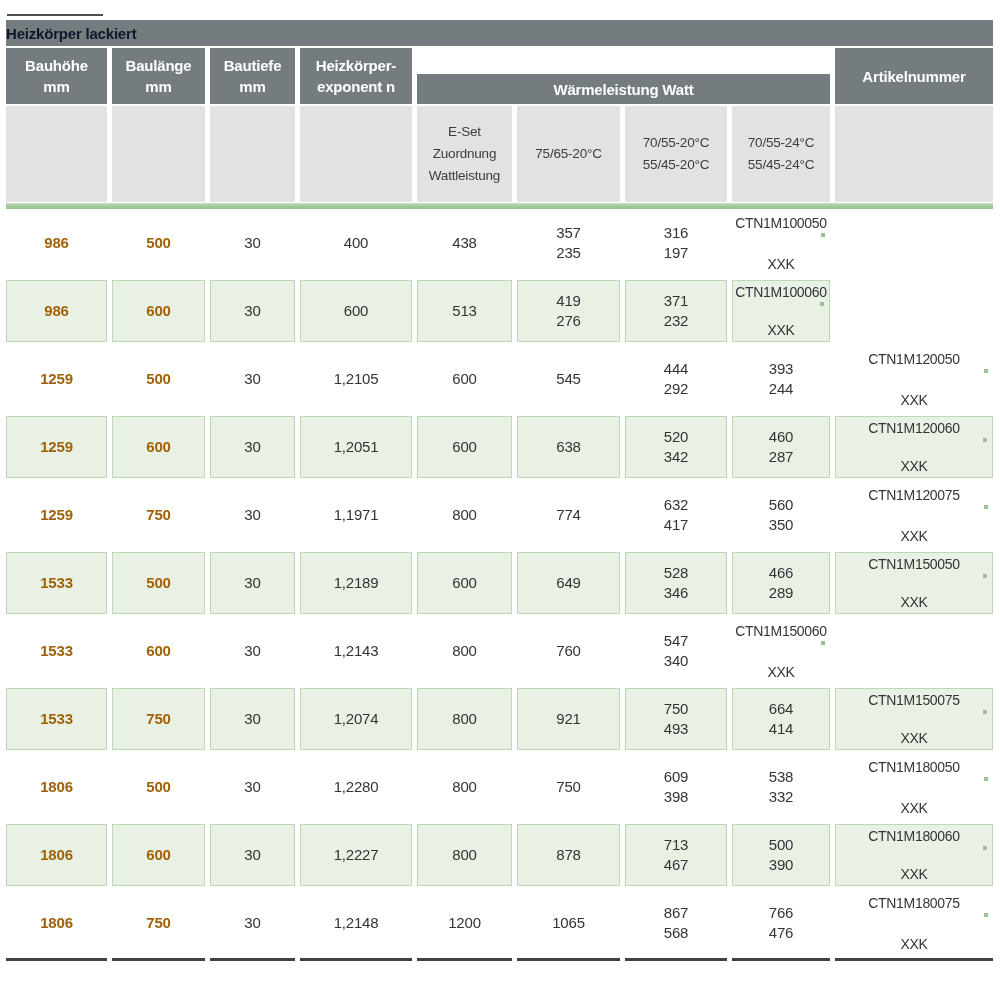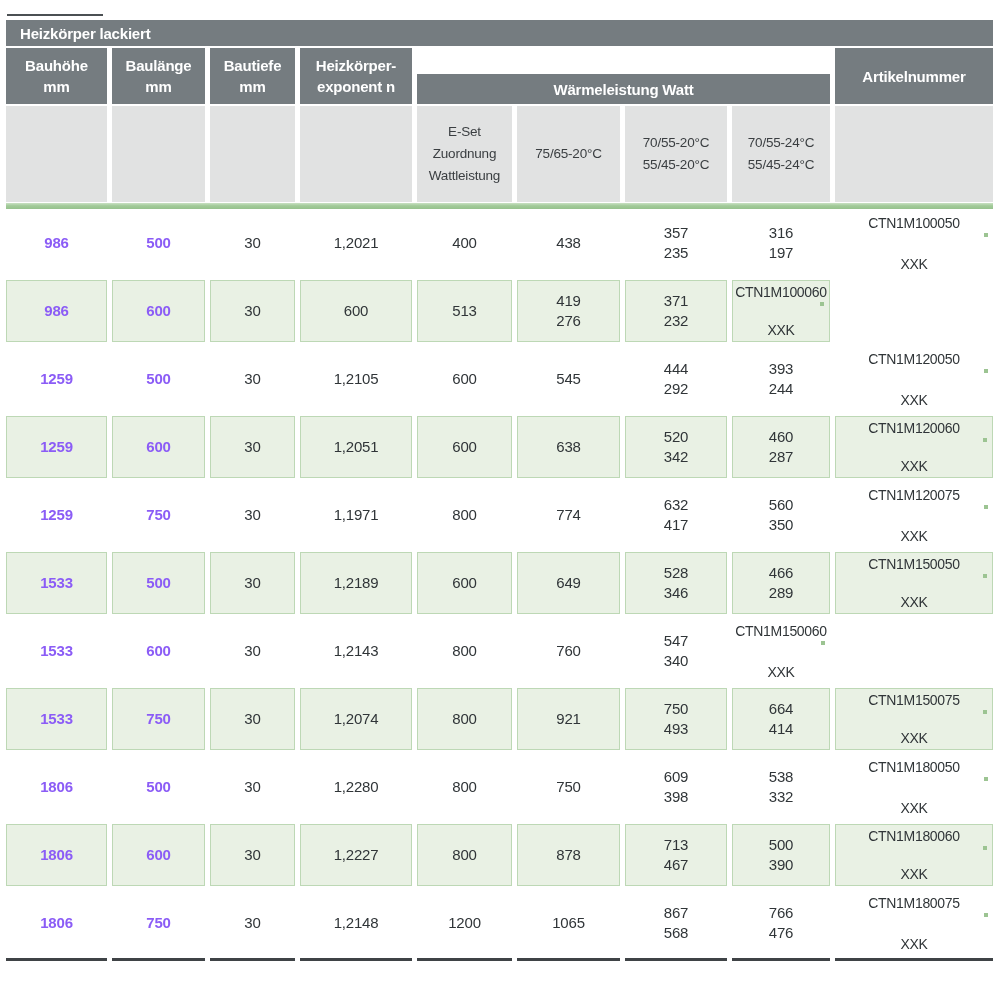--- a/index.html
+++ b/index.html
@@ -13,23 +13,23 @@
   }
   .table-wrap{
     position:absolute;left:6px;top:20px;width:987px;
   }
   .grid{
     display:grid;
     grid-template-columns:101px 93px 85px 112px 95px 103px 102px 98px 158px;
     column-gap:5px;
   }
   .title-bar{
-    height:26px;background:#757c80;color:#ffffff;
+    height:26px;background:#757c80;color:#0f172a;
     font-size:15px;font-weight:bold;line-height:27px;
-    padding-left:14px;margin-bottom:2px;letter-spacing:-0.2px;
+    margin-bottom:2px;letter-spacing:-0.2px;
   }
   .header-row{height:56px;}
   .header-cell{
     background:#757c80;color:#ffffff;font-size:15px;font-weight:bold;
     display:flex;align-items:center;justify-content:center;text-align:center;
     white-space:pre-line;line-height:21px;letter-spacing:-0.2px;
   }
   .header-cell.span4{grid-column:span 4;margin-top:26px;}
   .subheader-row{height:96px;margin-top:2px;}
   .subheader-cell{
@@ -43,21 +43,21 @@
   }
   .data-row{height:68px;}
   .cell{
     display:flex;flex-direction:column;align-items:center;justify-content:center;
     text-align:center;font-size:15px;color:#303538;line-height:20px;
     white-space:pre-line;letter-spacing:-0.2px;
   }
   .data-row.green .cell{
     background:#e9f1e4;border:1px solid #bdd8b5;margin:3px 0;
   }
-  .cell.b{font-weight:bold;color:#8b5cf6;}
+  .cell.b{font-weight:bold;color:#a16207;}
   .cell.artikel{font-size:14px;flex-direction:column;letter-spacing:-0.3px;}
   .art-dot{
     display:inline-block;width:4px;height:4px;background:#9cc492;
     margin:0 5px;align-self:flex-end;margin-bottom:17px;
   }
   .data-row.green .art-dot{margin-bottom:14px;}
   .bottom-line{margin-top:1px;}
   .bottom-line div{height:3px;background:#3f4346;}
 </style>
 </head>
@@ -98,21 +98,20 @@
     <div class="subheader-cell"></div>
   </div>
 
   <div class="green-divider"></div>
 
   <div id="rows-container">
       <div class="grid data-row">
         <div class="cell b">986</div>
         <div class="cell b">500</div>
         <div class="cell">30</div>
-        <div class="cell">1,2021</div>
         <div class="cell">400</div>
         <div class="cell">438</div>
         <div class="cell">357
 235</div>
         <div class="cell">316
 197</div>
         <div class="cell artikel"><span>CTN1M100050</span><span class="art-dot"></span><span>XXK</span></div>
       </div>
       <div class="grid data-row green">
         <div class="cell b">986</div>

